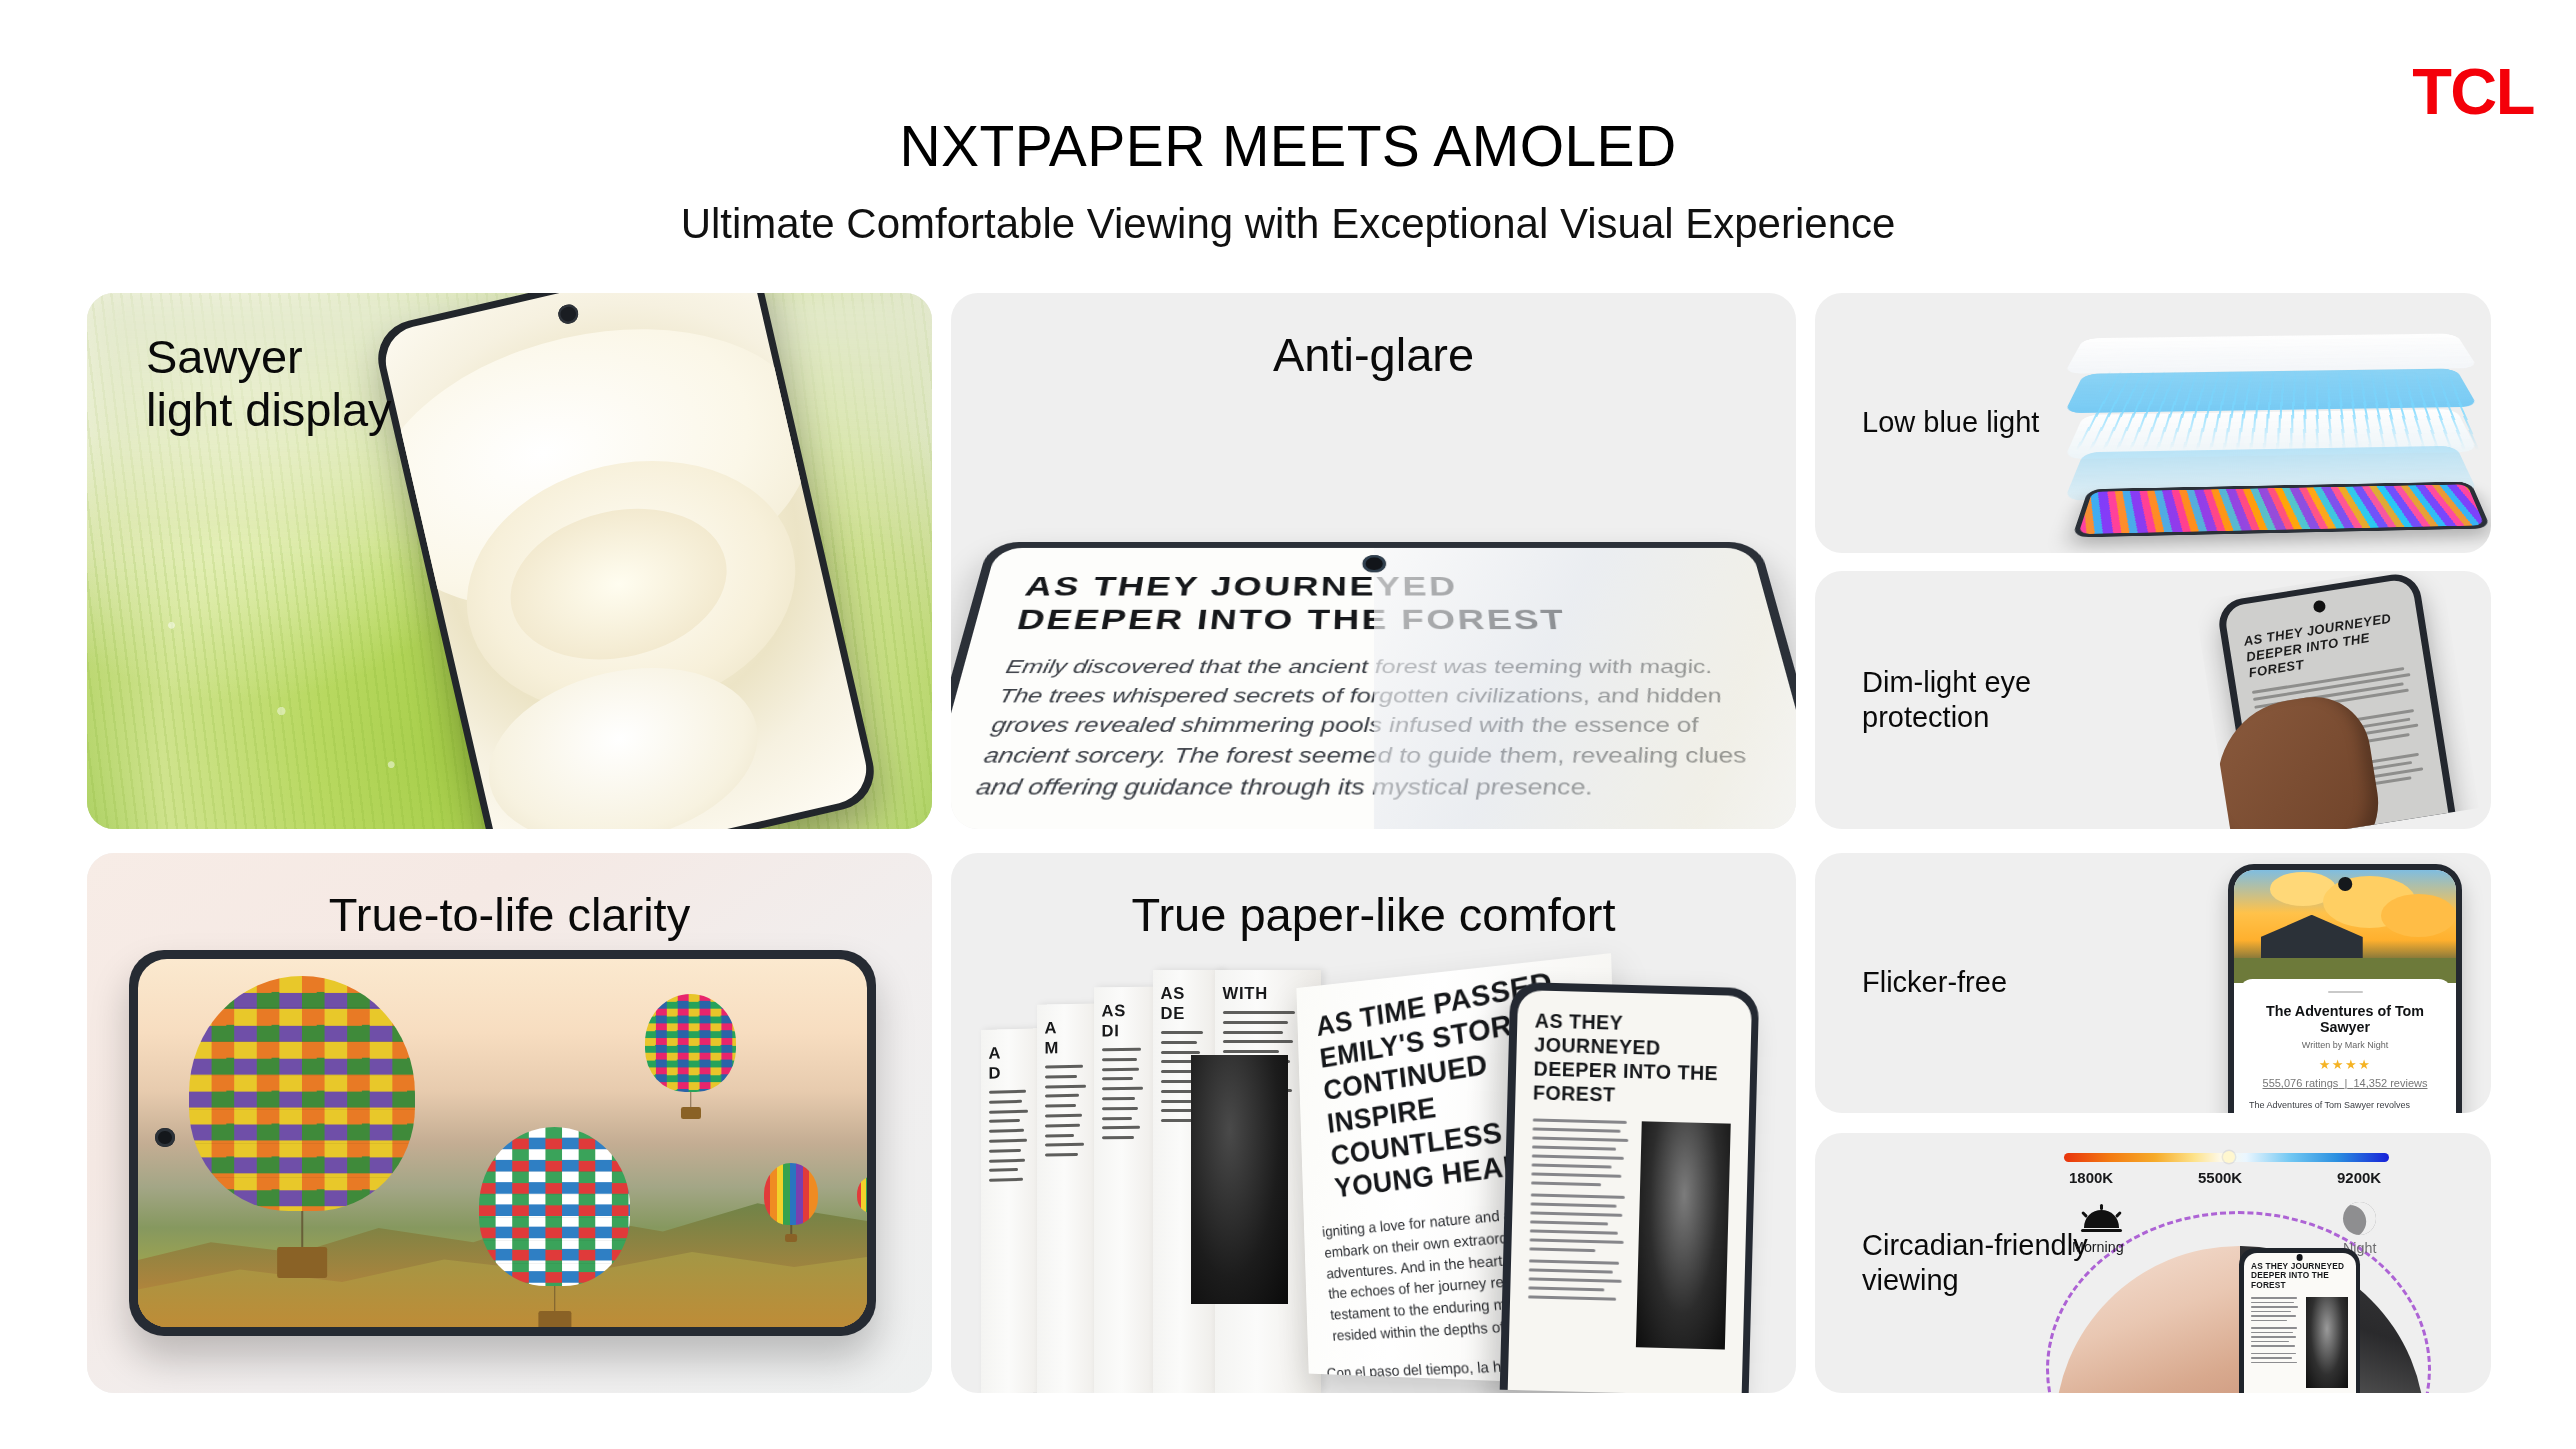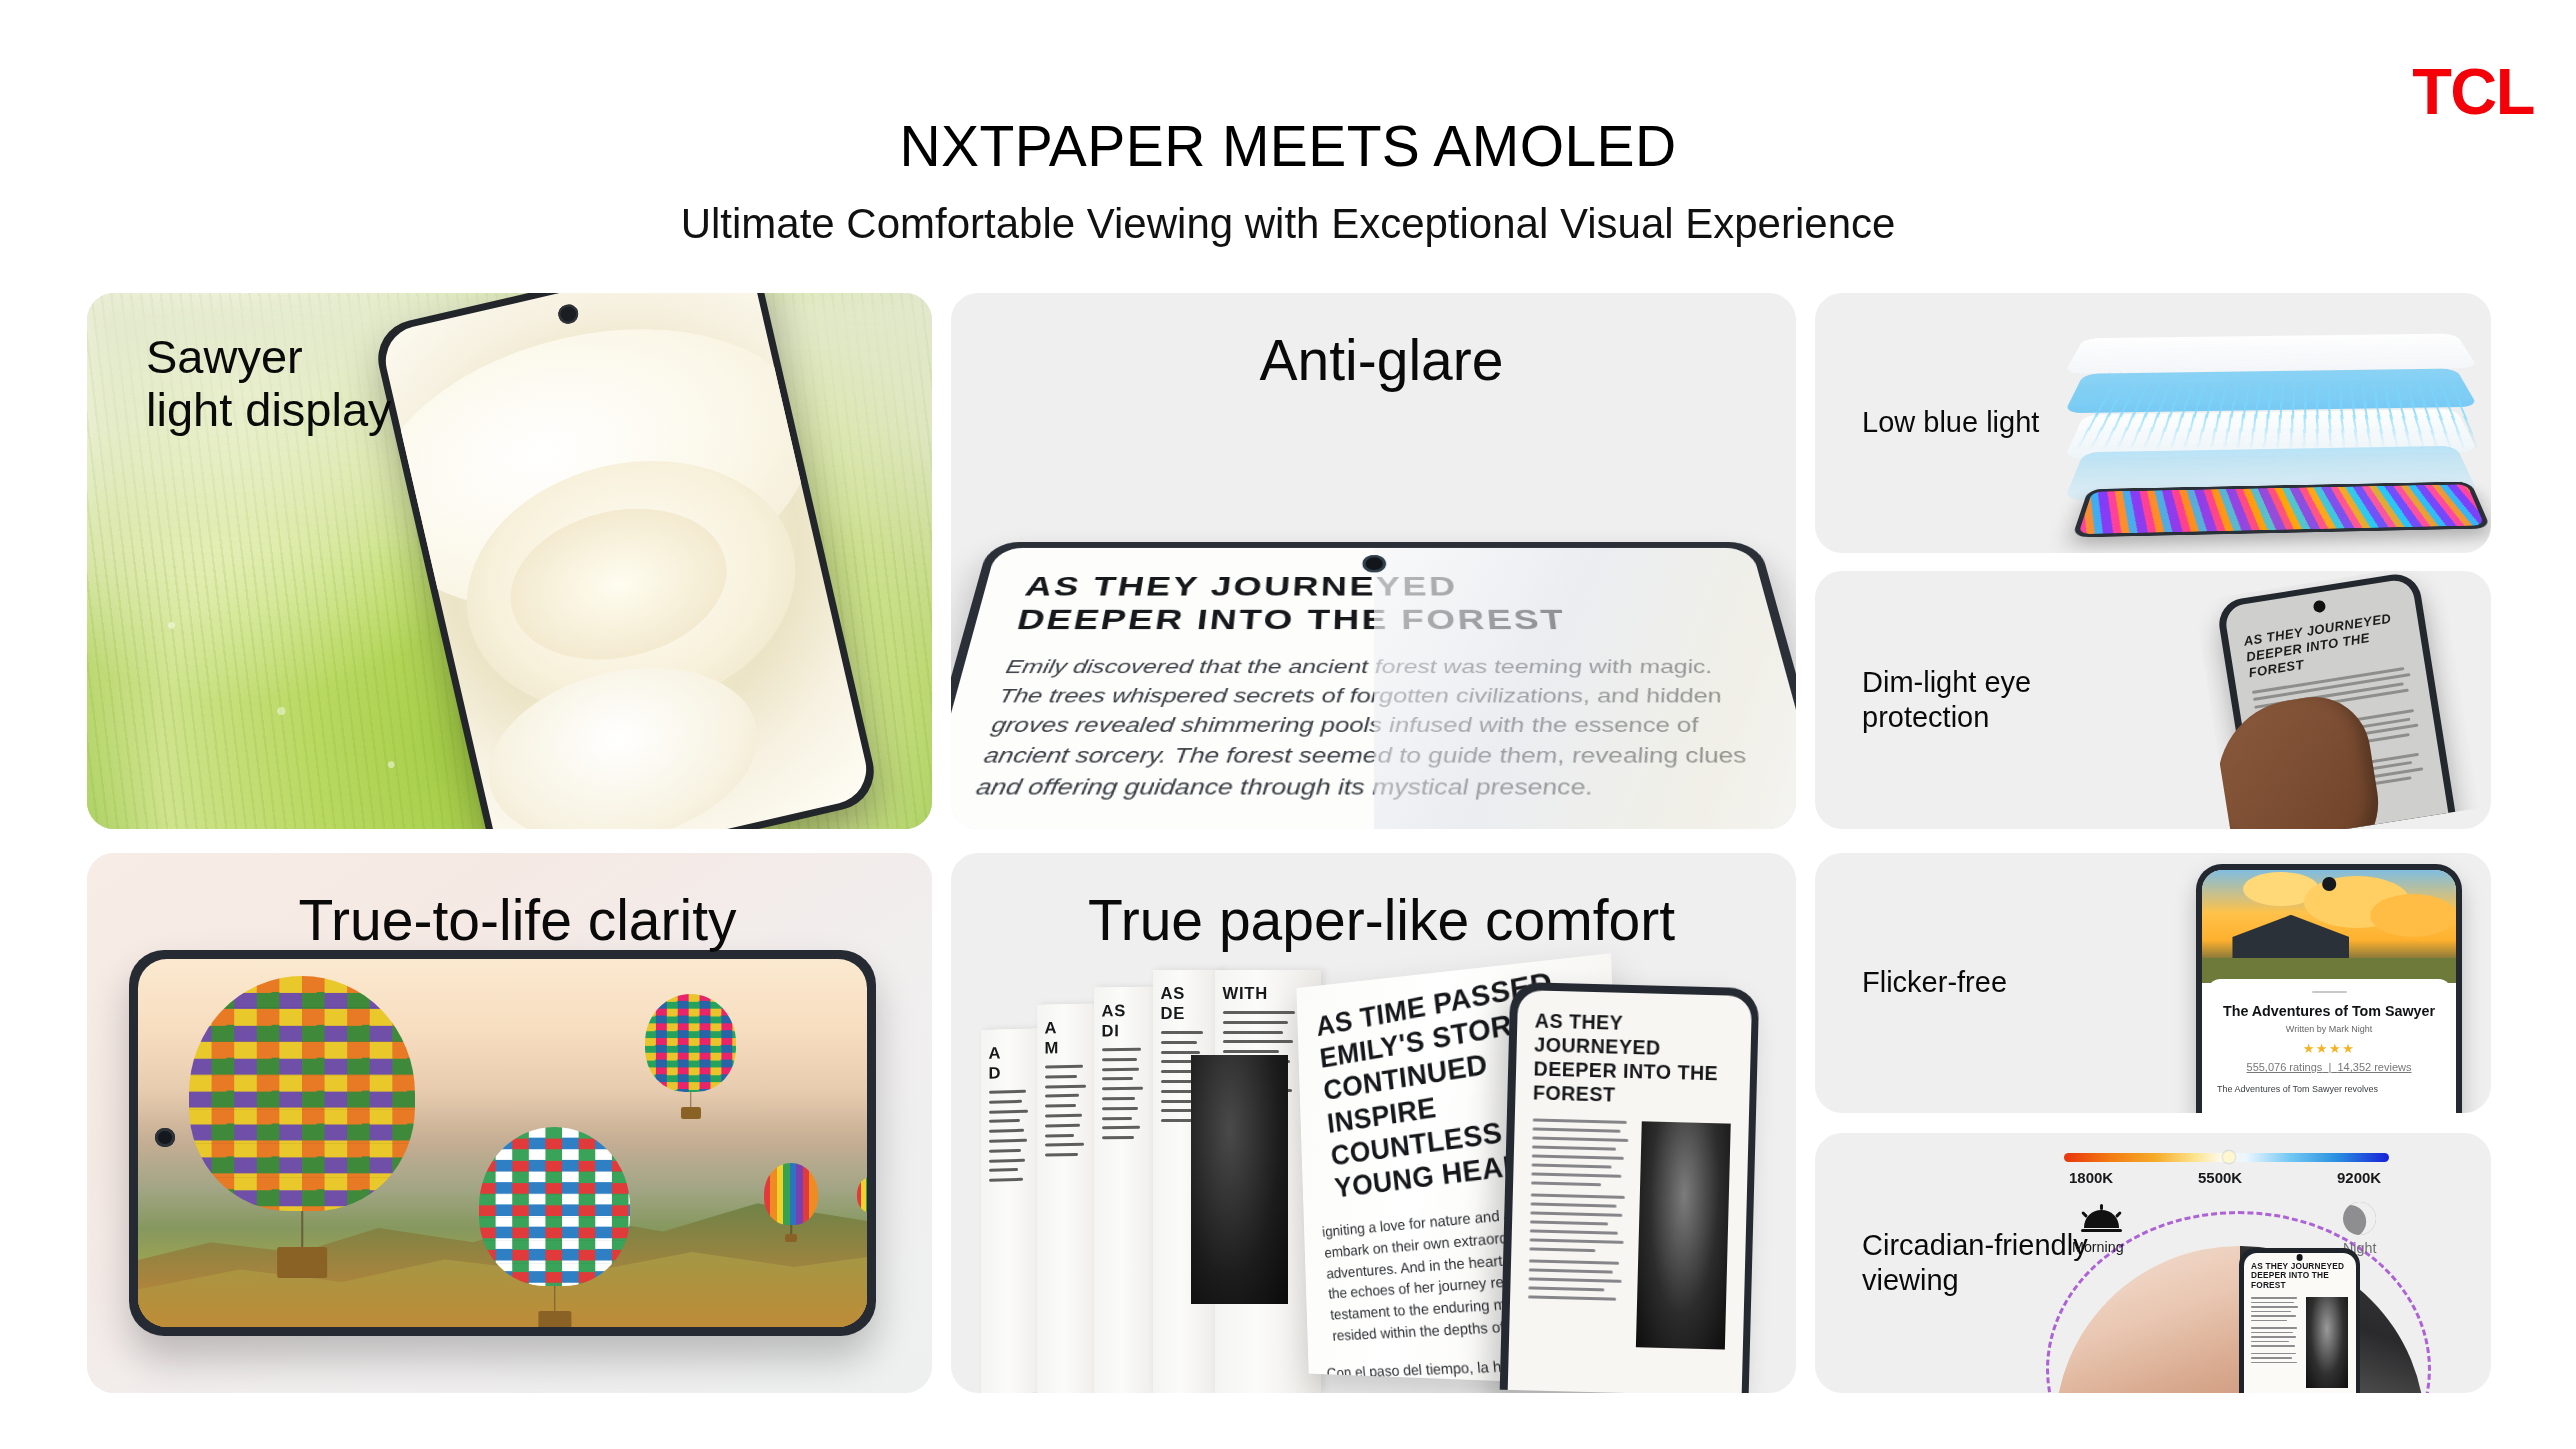--- a/index.html
+++ b/index.html
@@ -45,21 +45,21 @@
   .rq1 { top:0px;   height:260px; }
   .rq2 { top:278px; height:258px; }
   .rq3 { top:560px; height:260px; }
   .rq4 { top:840px;height:260px; }
 
   .card-title {
     position:absolute; font-weight:400; color:#0a0a0a; z-index:6;
     line-height:1.12;
   }
   .t-left  { left:59px; top:38px; font-size:47px; }
-  .t-center{ left:8px; top:36px; width:100%; text-align:center; font-size:57px; }
+  .t-center{ left:0; top:36px; width:100%; text-align:center; font-size:47px; }
   .small-label {
     position:absolute; left:47px; top:50%; transform:translateY(-50%);
     font-size:29px; line-height:1.22; color:#0a0a0a; z-index:6; max-width:302px;
   }
 
   
   .meadow {
     position:absolute; inset:0;
     background:
       radial-gradient(circle at 18% 18%, rgba(255,255,235,0.95) 0%, rgba(255,255,235,0) 38%),
@@ -256,21 +256,21 @@
   }
   .comfort-screen{ width:100%; height:100%; border-radius:24px 24px 0 0; background:#f7f6f2; overflow:hidden; padding:19.6px 18px 0 18px;}
   .cp-h{ font-weight:bold; font-size:19.6px; line-height:1.22; letter-spacing:0.5px; color:#15171a;}
   .cp-body{ display:flex; gap:9px; margin-top:13.6px;}
   .cp-col{ flex:1;}
   .cp-col i{ display:block; height:3px; background:#86868a; margin-bottom:6px; border-radius:1.5px;}
   .cp-img{ width:89px; height:226px; background:radial-gradient(ellipse at 50% 32%, #7c7c7c 0%, #2c2c2c 55%, #0d0d0d 100%);}
 
   
   .ff-phone{
-    position:absolute; right:29px; top:10.6px; width:266px; height:257px; z-index:3;
+    position:absolute; right:29px; top:10.6px; width:234px; height:257px; z-index:3;
     background:#232830; border-radius:26px 26px 0 0; padding:6px 6px 0 6px;
     box-shadow:0 12px 22.6px rgba(0,0,0,.22);
   }
   .ff-screen{ width:100%; height:100%; border-radius:20.4px 20.4px 0 0; overflow:hidden; background:#fff; position:relative;}
   .ff-art{ height:113px; position:relative;
     background:linear-gradient(180deg,#7fbde0 0%, #ffc24a 38%, #ffb02e 62%, #8b7a3a 78%, #5d6b3c 100%);}
   .ff-cloud{ position:absolute; border-radius:50%; background:#ffcf63; }
   .fc1{ left:40%; top:6%; width:42%; height:46%; }
   .fc2{ left:66%; top:22%; width:34%; height:38%; background:#ffbd46;}
   .fc3{ left:16%; top:2%; width:30%; height:30%; background:#ffd878;}

